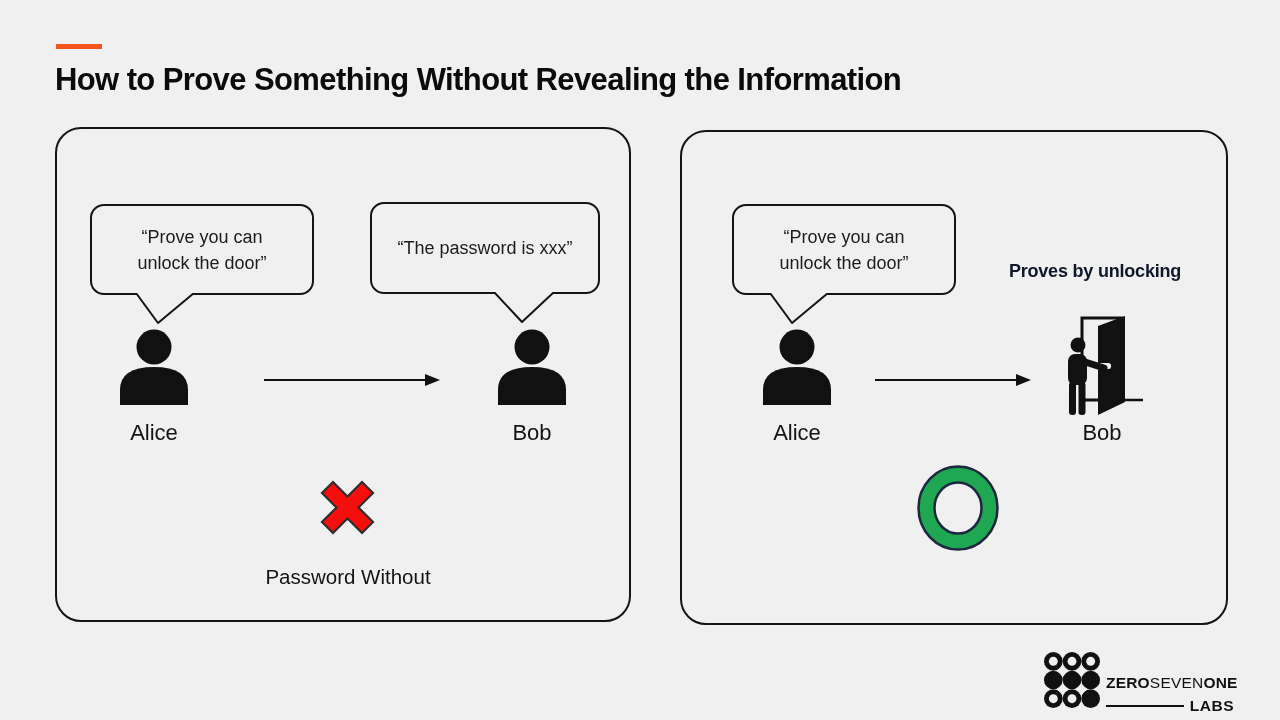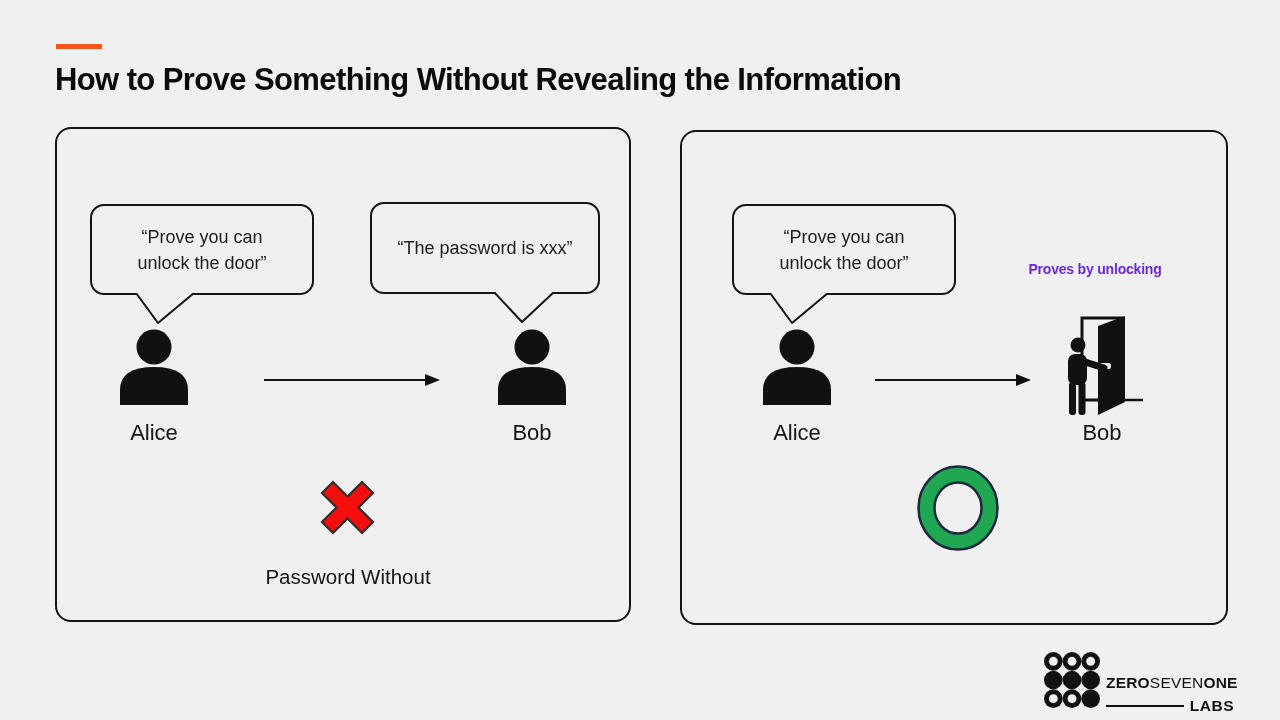--- a/index.html
+++ b/index.html
@@ -9,39 +9,39 @@
     background:#f0f0f0; overflow:hidden;
     font-family:"Liberation Sans", sans-serif; color:#141414;
   }
   .abs { position:absolute; }
   .accent-bar { left:56px; top:44px; width:46px; height:5px; background:#f5541c; }
   .title {
     left:55px; top:62px; width:1150px;
     font-size:31px; font-weight:700; letter-spacing:-0.6px; color:#0b0b0b;
   }
   .panel {
-    border:2px solid #141414; border-radius:16px; background:transparent;
+    border:2px solid #141414; border-radius:26px; background:transparent;
   }
   .panel-left  { left:55px;  top:127px; width:576px; height:495px; }
   .panel-right { left:680px; top:130px; width:548px; height:495px; }
   .bubble {
     border:2px solid #141414; border-radius:14px;
     display:flex; align-items:center; justify-content:center;
     text-align:center; font-size:18px; line-height:26px; color:#1c1c1c;
     background:#f0f0f0;
   }
   .bubble .txt { display:block; max-width:168px; }
   .bubble.wide .txt { max-width:none; white-space:nowrap; }
   .b1 { left:88px;  top:202px; width:224px; height:91px; }
   .b2 { left:368px; top:200px; width:230px; height:92px; }
   .b3 { left:730px; top:202px; width:224px; height:91px; }
   .tail { position:absolute; }
   .name    { font-size:22px; text-align:center; color:#141414; }
   .caption { font-size:20.5px; text-align:center; color:#141414; }
-  .bold-note { font-size:14px; font-weight:700; text-align:center; color:#6d28d9; letter-spacing:-0.2px; }
+  .bold-note { font-size:18px; font-weight:700; text-align:center; color:#0f172a; letter-spacing:-0.2px; }
   .logo-text { left:1106px; top:674px; width:128px; }
   .logo-row1 { font-size:15.5px; letter-spacing:0.2px; color:#111; white-space:nowrap; line-height:1.2; }
   .w-heavy { font-weight:700; }
   .w-light { font-weight:400; }
   .logo-row2 { display:flex; align-items:center; margin-top:4px; }
   .logo-rule { flex:1; height:2px; background:#111; margin-right:6px; }
   .logo-labs { font-size:15.5px; font-weight:700; color:#111; letter-spacing:0.5px; }
 </style>
 </head>
 <body>

